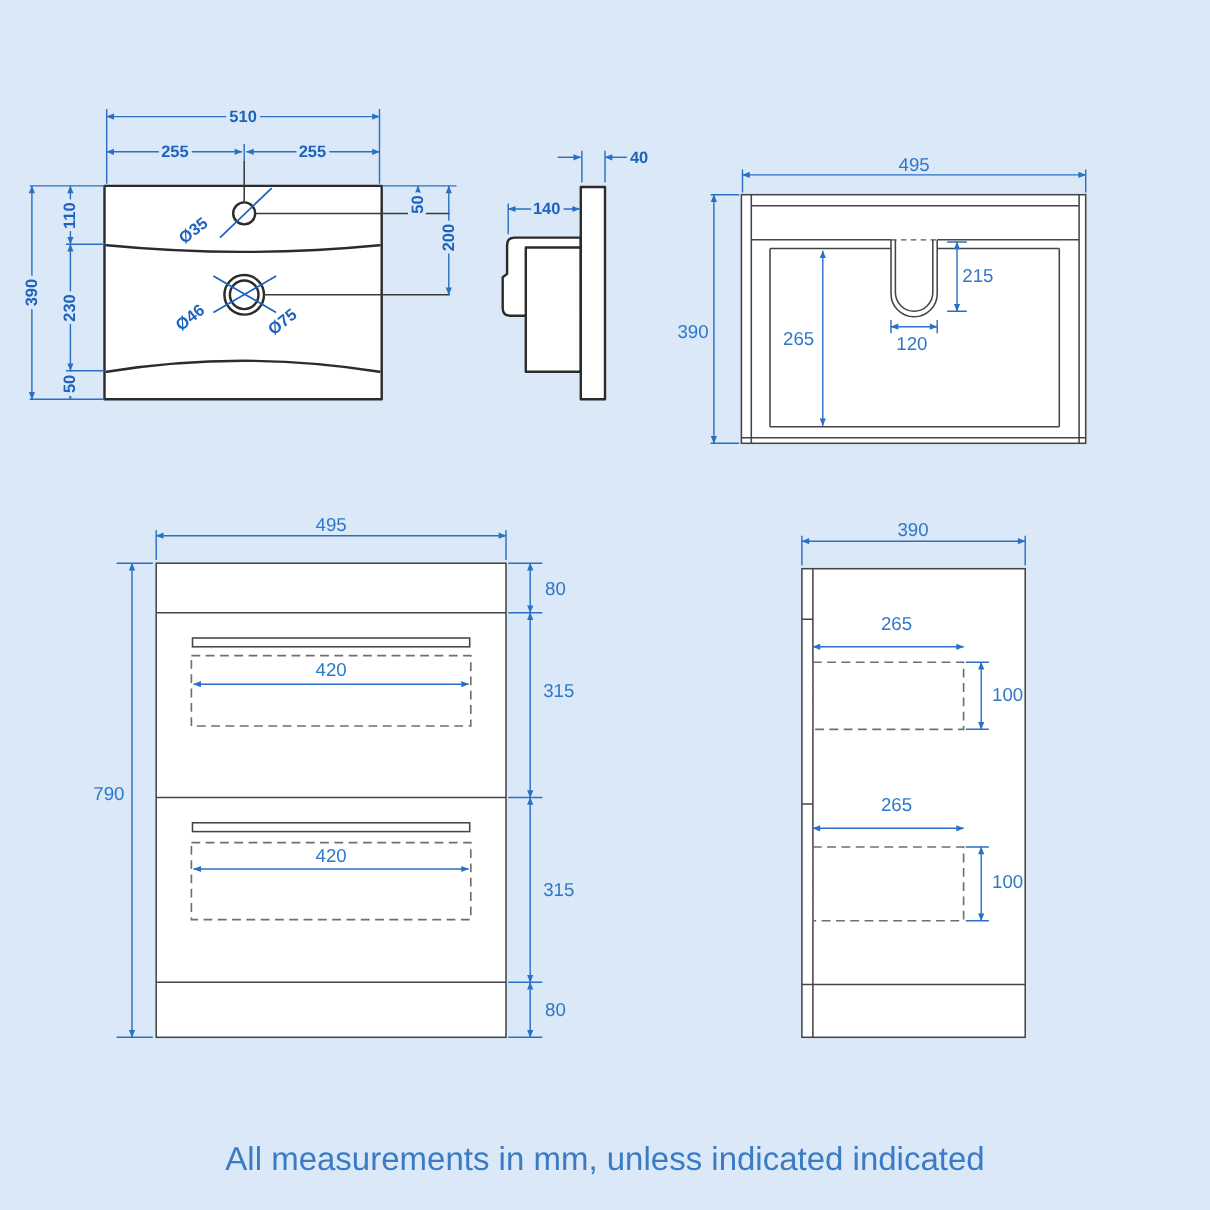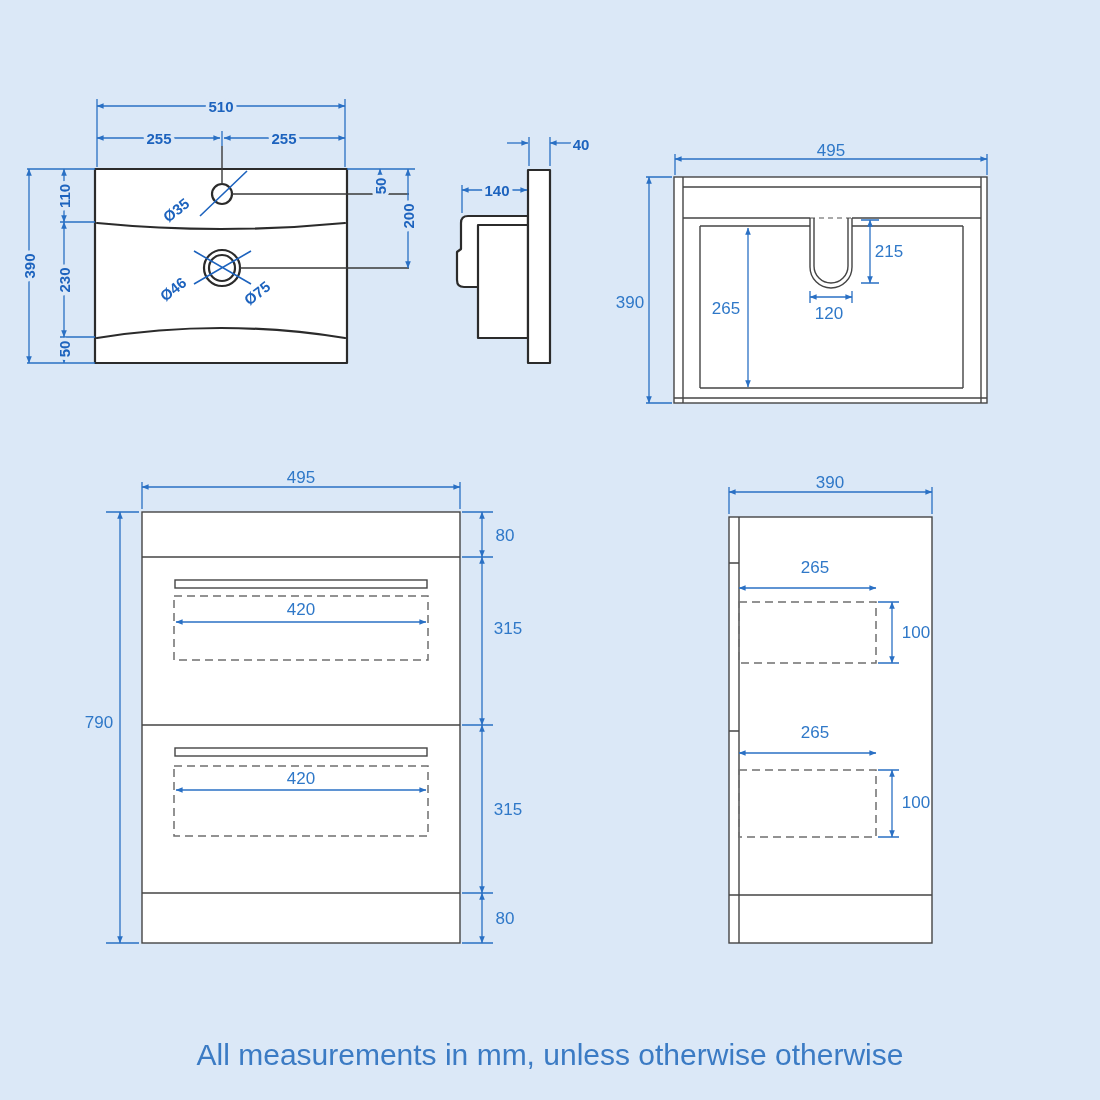--- a/index.html
+++ b/index.html
@@ -146,13 +146,13 @@
     <line class="dim" x1="892" y1="770" x2="892" y2="837" marker-start="url(#arw)" marker-end="url(#arw)"></line>
 
     <text class="dB" x="830" y="482">390</text>
     <text class="dB" x="815" y="567">265</text>
     <text class="dB" x="916" y="632">100</text>
     <text class="dB" x="815" y="732">265</text>
     <text class="dB" x="916" y="802">100</text>
   </g>
 </svg>
 
-<div class="footer">All measurements in mm, unless otherwise otherwise</div>
+<div class="footer">All measurements in mm, unless indicated indicated</div>
 
 </body></html>

